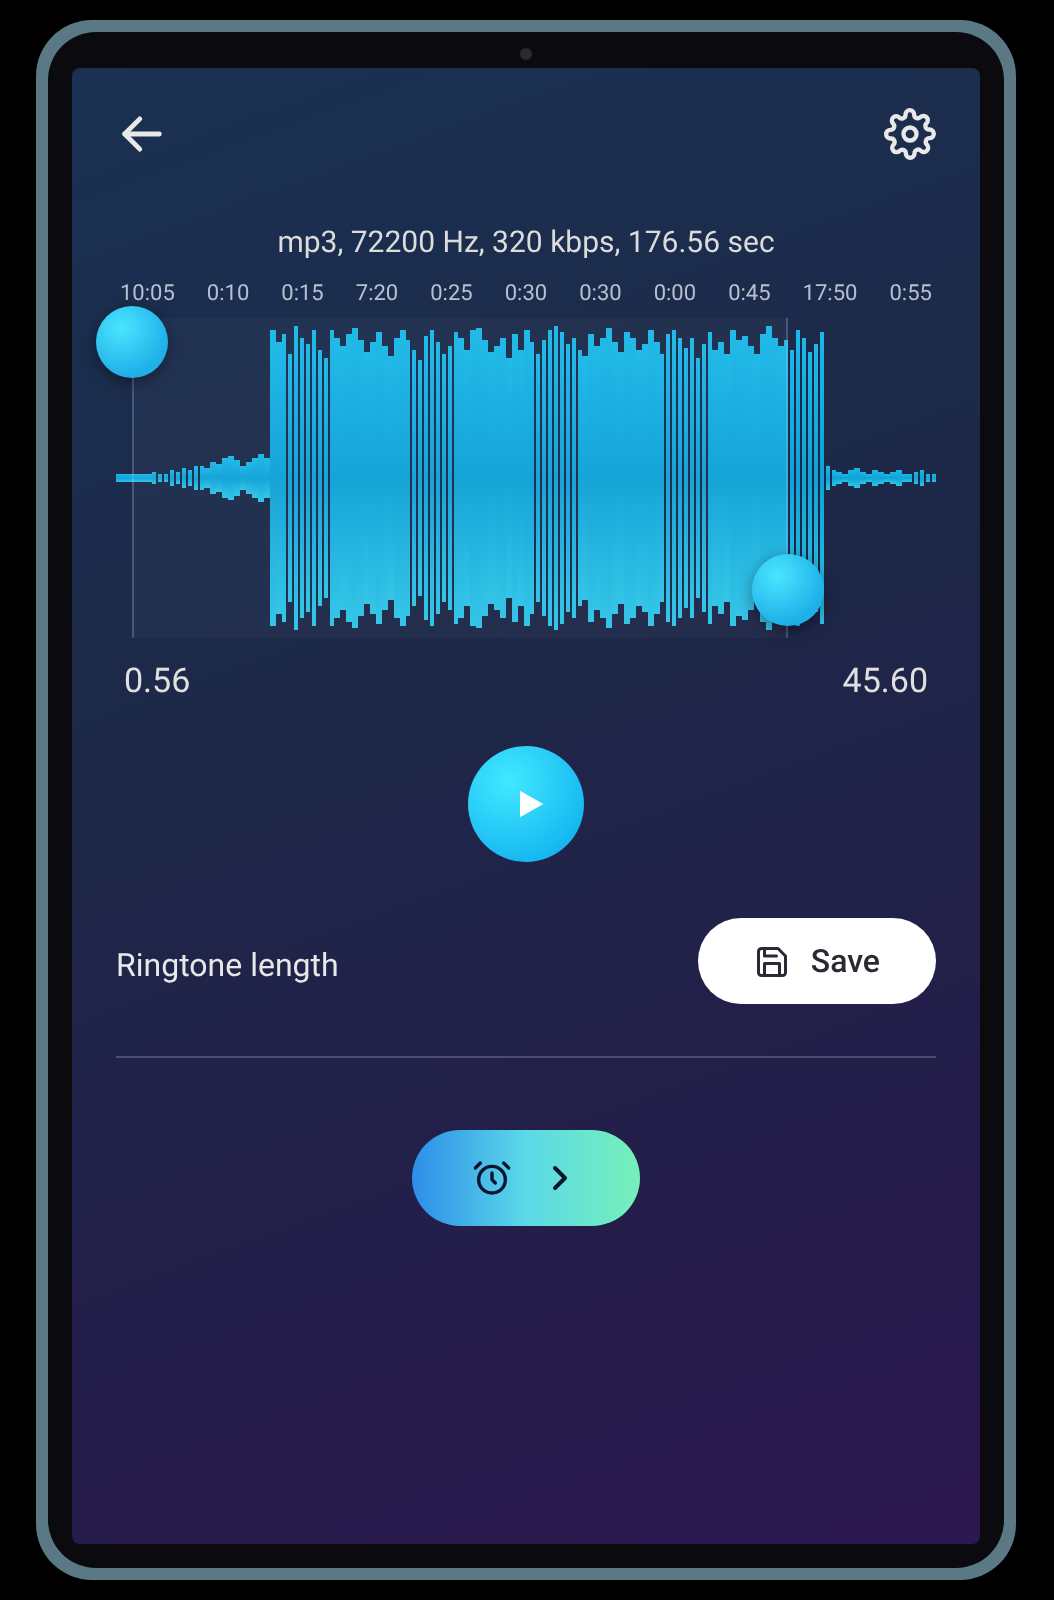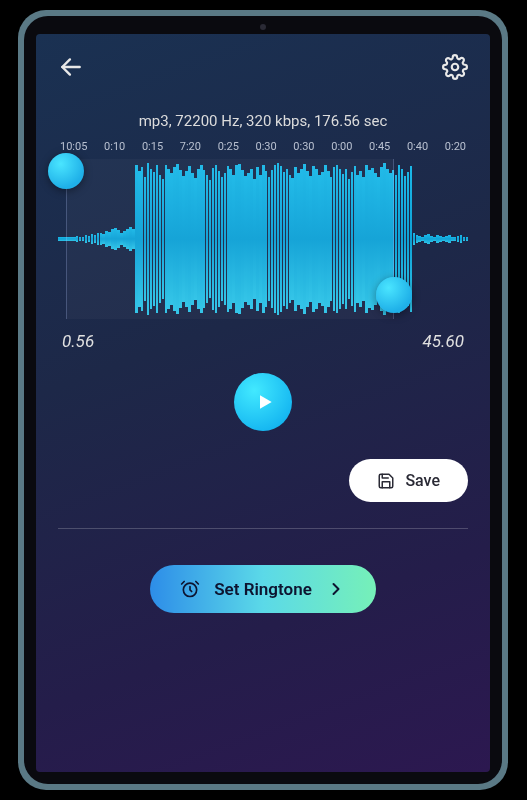--- a/index.html
+++ b/index.html
@@ -93,21 +93,20 @@
   }
   .handle.start { left: -2px; top: -6px; }
   .handle.end { bottom: 6px; }
   .time-row {
     display: flex;
     justify-content: space-between;
     color: #e0e0e0;
     font-size: 17px;
     margin-bottom: 22px;
     padding: 0 4px;
-    font-style: italic;
   }
   .play-row {
     display: flex;
     justify-content: center;
     margin-bottom: 28px;
   }
   .play-btn {
     width: 58px; height: 58px;
     background: radial-gradient(circle at 35% 30%, #42e9ff, #13b4f0 80%);
     border-radius: 50%;
@@ -201,22 +200,22 @@
       <div class="ticks" id="ticks-row">
           <span>10:05</span>
           <span>0:10</span>
           <span>0:15</span>
           <span>7:20</span>
           <span>0:25</span>
           <span>0:30</span>
           <span>0:30</span>
           <span>0:00</span>
           <span>0:45</span>
-          <span>0:40</span>
-          <span>0:20</span>
+          <span>17:50</span>
+          <span>0:55</span>
         </div>
 
       <div class="waveform-area">
         <div class="waveform" id="waveform">
             <div class="wf-bar" style="height: 2%;"></div>
             <div class="wf-bar" style="height: 2%;"></div>
             <div class="wf-bar" style="height: 3%;"></div>
             <div class="wf-bar" style="height: 2%;"></div>
             <div class="wf-bar" style="height: 2%;"></div>
             <div class="wf-bar" style="height: 3%;"></div>
@@ -367,20 +366,21 @@
       <div class="play-row">
         <div class="play-btn">
           <svg viewBox="0 0 24 24">
               <polygon points="6 4 20 12 6 20"></polygon>
             </svg>
         </div>
       </div>
 
       <div class="length-row">
         <div class="length-block">
+          <div class="length-label">Ringtone length</div>
         </div>
         <div class="save-btn">
           <svg viewBox="0 0 24 24" fill="none" stroke="#2a2a35" stroke-width="2" stroke-linecap="round" stroke-linejoin="round">
               <path d="M19 21H5a2 2 0 0 1-2-2V5a2 2 0 0 1 2-2h11l5 5v11a2 2 0 0 1-2 2z"></path>
               <polyline points="17 21 17 13 7 13 7 21"></polyline>
               <polyline points="7 3 7 8 15 8"></polyline>
             </svg>
           <span>Save</span>
         </div>
       </div>
@@ -388,21 +388,20 @@
       <div class="divider"></div>
 
       <div class="set-row">
         <div class="set-btn">
           <svg viewBox="0 0 24 24" fill="none" stroke="#0d1430" stroke-width="2" stroke-linecap="round" stroke-linejoin="round">
               <circle cx="12" cy="13" r="8"></circle>
               <path d="M5 3 2 6"></path>
               <path d="M22 6l-3-3"></path>
               <path d="M12 9v4l2 2"></path>
             </svg>
-          <span>Set Ringtone</span>
           <svg viewBox="0 0 24 24" fill="none" stroke="#0d1430" stroke-width="2.4" stroke-linecap="round" stroke-linejoin="round">
               <polyline points="9 6 15 12 9 18"></polyline>
             </svg>
         </div>
       </div>
 
     </div>
   </div>
 </div>
 

